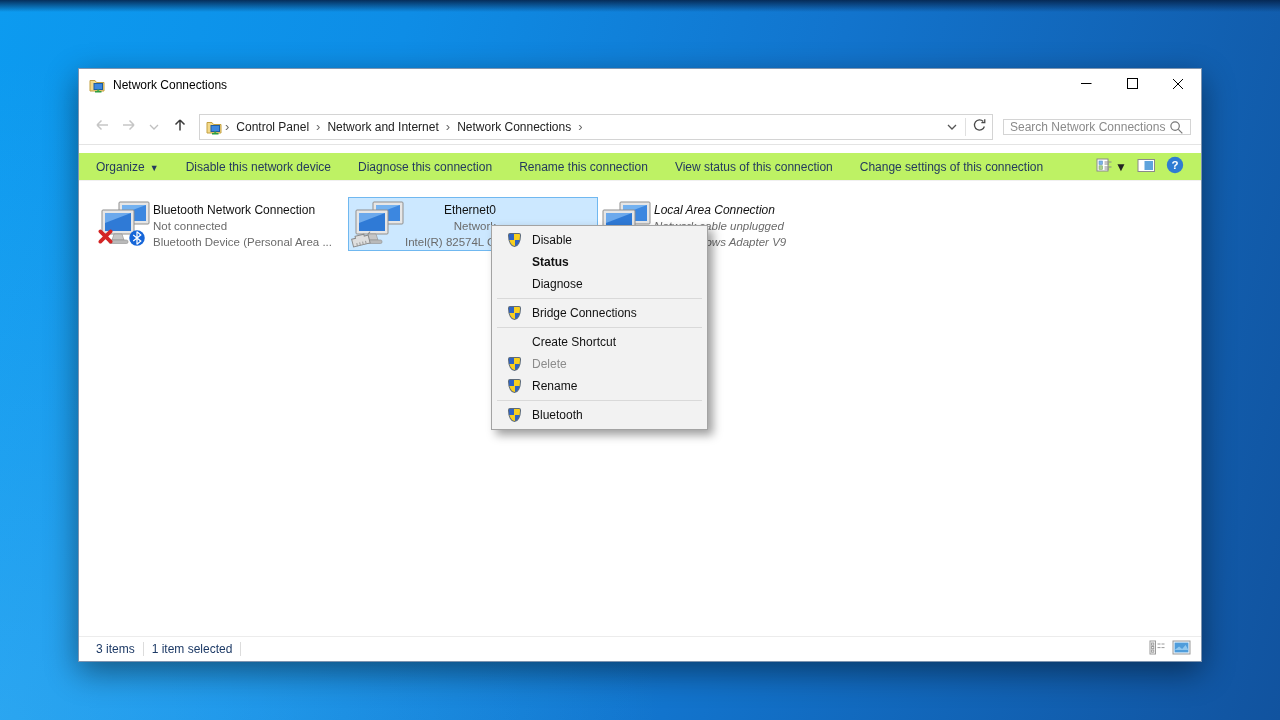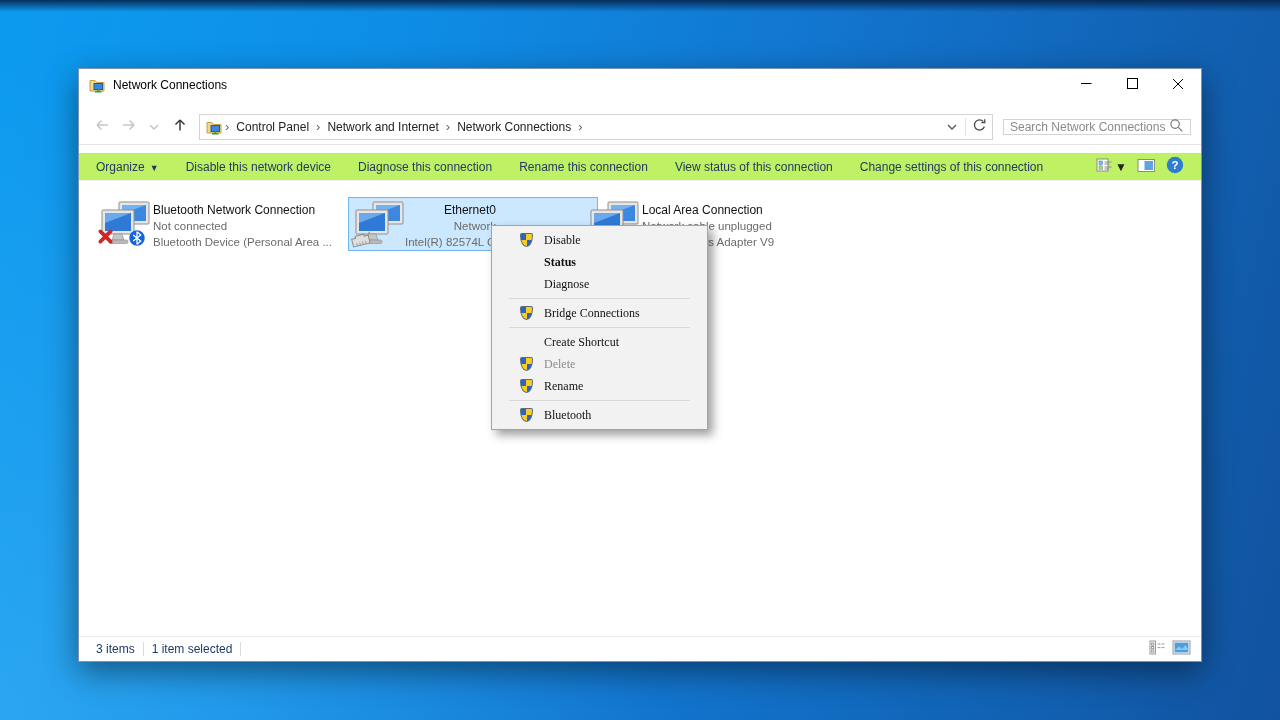--- a/index.html
+++ b/index.html
@@ -35,21 +35,21 @@
     border-bottom:1px solid #e4e4e4; padding:0 10px; }
   .nav-btn{ width:26px; height:26px; display:flex; align-items:center; justify-content:center; }
   .addr{ height:26px; flex:0 0 794px; margin-left:6px; border:1px solid #d4d4d4; background:#fff;
     display:flex; align-items:center; padding-left:6px; }
   .addr .crumb{ padding:0 4px; white-space:nowrap; color:#222; }
   .addr .crumb-sep{ color:#666; font-size:13px; padding:0 3px; }
   .addr-right{ margin-left:auto; display:flex; align-items:center; height:100%; }
   .addr-right .vline{ width:1px; height:18px; background:#e0e0e0; }
   .addr-btn{ width:26px; height:100%; display:flex; align-items:center; justify-content:center; }
   .search{ height:16px; margin-left:10px; flex:1; border:1px solid #d4d4d4; background:#fff;
-    display:flex; align-items:center; padding:0 6px; }
+    display:flex; padding:0 6px; }
   .search input{ border:none; outline:none; flex:1; font-size:12px; color:#444;
     font-family:"Liberation Sans","DejaVu Sans",sans-serif; }
   .search input::placeholder{ color:#8a8a8a; }
 
   
   .cmdbar{ height:28px; flex:0 0 auto; display:flex; align-items:center; background:#bef264;
     border-bottom:1px solid #f0f0f0; padding:0 17px; color:#243a5e; font-size:12px; }
   .cmd{ margin-right:27px; white-space:nowrap; cursor:default; }
   .cmd .caret{ display:inline-block; margin-left:5px; font-size:9px; color:#243a5e; }
   .cmd-icons{ margin-left:auto; display:flex; align-items:center; gap:10px; }
@@ -63,21 +63,21 @@
   .tile.selected{ background:#cce8ff; border-color:#70b8f0; }
   .tile .icon-wrap{ position:relative; width:52px; height:48px; flex:0 0 auto; margin-top:1px; }
   .tile .badge-bl{ position:absolute; left:-3px; bottom:2px; }
   .tile .badge-br{ position:absolute; left:28px; bottom:0px; }
   .tile .txt{ overflow:hidden; white-space:nowrap; padding-top:2px; }
   .tile .t1{ font-size:12px; color:#111; line-height:16px; }
   .tile .t2{ font-size:11.5px; color:#6b6b6b; line-height:16px; }
 
   
   .menu{ position:absolute; left:412px; top:36px; width:217px; background:#f2f2f2;
-    border:1px solid #a3a3a3; box-shadow:5px 5px 9px rgba(0,0,0,.38); padding:3px 16px; z-index:10;font-family:Liberation Serif, serif; }
+    border:1px solid #a3a3a3; box-shadow:5px 5px 9px rgba(0,0,0,.38); padding:3px 4px; z-index:10; }
   .mi{ position:relative; height:22px; line-height:22px; padding-left:36px; font-size:12px; color:#111; cursor:default; }
   .mi.bold{ font-weight:bold; }
   .mi.disabled{ color:#8b8b8b; }
   .mi .shield{ position:absolute; left:12px; top:4px; }
   .msep{ height:1px; background:#d9d9d9; margin:3px 1px; }
 
   .shield{ width:13px; height:14px; display:inline-block;
     background:conic-gradient(#f8cf1f 0 25%, #2e63c4 0 50%, #f8cf1f 0 75%, #2e63c4 0);
     border:1px solid #5c6a7a; border-radius:2px 2px 50% 50% / 2px 2px 80% 80%; }
 
@@ -261,21 +261,21 @@
     <path d="M19 4 l3 -2" stroke="#8a8a8a"></path>
   </svg></span>
         </div>
         <div class="txt">
           <div class="t1">Ethernet0</div>
           <div class="t2">Network</div>
           <div class="t2">Intel(R) 82574L G</div>
         </div>
       </div>
 
-      <div class="tile" style="left:506px;">
+      <div class="tile" style="left:518px;font-style:italic;">
         <div class="icon-wrap">
           <span><svg width="50" height="46" viewBox="0 0 50 46">
     <rect x="18" y="1" width="30" height="22" rx="1" fill="#e6e6e6" stroke="#8f8f8f"></rect>
     <rect x="21" y="4" width="24" height="16" fill="#3c87e0"></rect>
     <path d="M21 4 L45 4 L21 13 Z" fill="#74b2f0"></path>
     <rect x="1" y="9" width="32" height="24" rx="1" fill="#e6e6e6" stroke="#8f8f8f"></rect>
     <rect x="4" y="12" width="26" height="18" fill="#2f7ad6"></rect>
     <path d="M4 12 L30 12 L4 22 Z" fill="#6ca9ec"></path>
     <path d="M13 33 L21 33 L23 39 L11 39 Z" fill="#c6c6c6" stroke="#8f8f8f" stroke-width="0.6"></path>
     <rect x="8" y="39" width="19" height="3.5" rx="1.5" fill="#b9b9b9" stroke="#8f8f8f" stroke-width="0.6"></rect>

